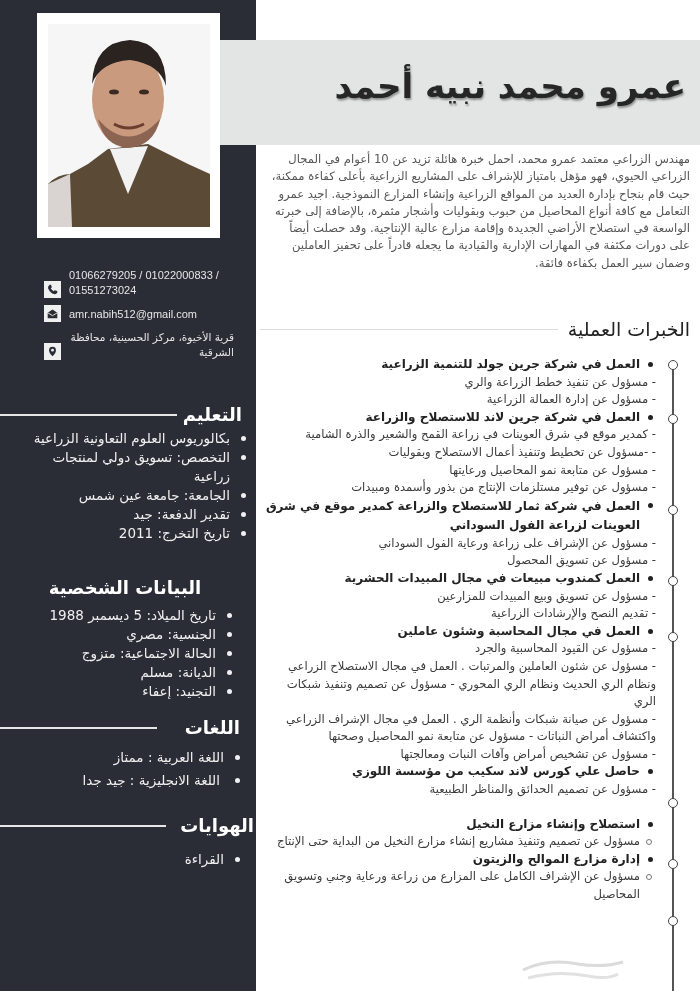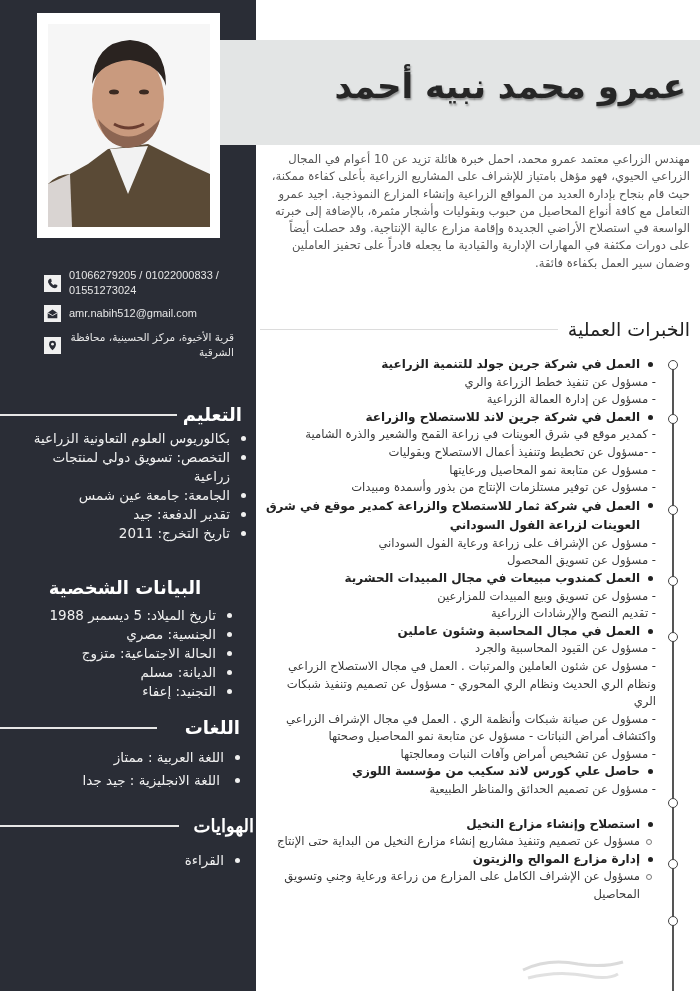--- a/index.html
+++ b/index.html
@@ -5,21 +5,21 @@
   * { box-sizing: border-box; margin: 0; padding: 0; }
   html, body { width: 700px; height: 991px; overflow: hidden; background: #ffffff; }
   body { position: relative; font-family: "DejaVu Sans", sans-serif; }
 
   .sidebar { position: absolute; left: 0; top: 0; width: 256px; height: 991px; background: #2a2d36; }
   .photo-frame { position: absolute; left: 37px; top: 13px; width: 183px; height: 225px; background: #ffffff; padding: 11px 10px 11px 11px; }
   .photo { width: 100%; height: 100%; background: #f4f4f4; position: relative; overflow: hidden; }
   .photo svg { width: 100%; height: 100%; display: block; }
 
   .contact { position: absolute; left: 44px; top: 268px; width: 196px; color: #e8e8e8; font-family: "Liberation Sans", sans-serif; }
-  .contact-row { display: flex; align-items: center; margin-bottom: 6px; }
+  .contact-row { display: flex; align-items: flex-end; margin-bottom: 6px; }
   .contact-icon { width: 17px; height: 17px; background: #f0f0f0; color: #2a2d36; flex: 0 0 17px; display: flex; align-items: center; justify-content: center; margin-right: 8px; margin-top: 1px; }
   .contact-icon svg { width: 11px; height: 11px; }
   .contact-text { font-size: 11px; line-height: 15px; color: #e6e6e6; }
   .contact-text.ar { direction: rtl; text-align: right; flex: 1; padding-right: 6px; font-family: "DejaVu Sans", sans-serif; font-size: 10.5px; }
 
   .side-section { position: absolute; left: 0; width: 256px; direction: rtl; color: #f2f2f2; }
   .side-head { display: flex; align-items: center; padding-right: 14px; justify-content: space-between; }
   .side-head h2 { font-size: 18px; font-weight: bold; color: #ffffff; white-space: nowrap; }
   .side-head .rule { flex: 1; height: 2px; background: #e6e6e6; margin-right: 6px; }
   .side-list { list-style: none; padding-right: 26px; margin-top: 4px; }
@@ -132,21 +132,21 @@
     <h2>اللغات</h2>
     <div class="rule" style="margin-right:28px;"></div>
   </div>
   <ul class="side-list" style="padding-right:32px; margin-top:10px;">
     <li style="margin-bottom:4px;">اللغة العربية : ممتاز</li>
     <li style="padding-right:4px;">اللغة الانجليزية : جيد جدا</li>
   </ul>
 </div>
 
 <div class="side-section" style="top:815px;">
-  <div class="side-head" style="padding-right:2px;font-family:Liberation Serif, serif;">
+  <div class="side-head" style="padding-right:2px;">
     <h2>الهوايات</h2>
     <div class="rule" style="margin-right:14px;"></div>
   </div>
   <ul class="side-list" style="padding-right:32px; margin-top:14px;">
     <li>القراءة</li>
   </ul>
 </div>
 
 <div class="name-band"></div>
 <div class="name">عمرو محمد نبيه أحمد</div>

